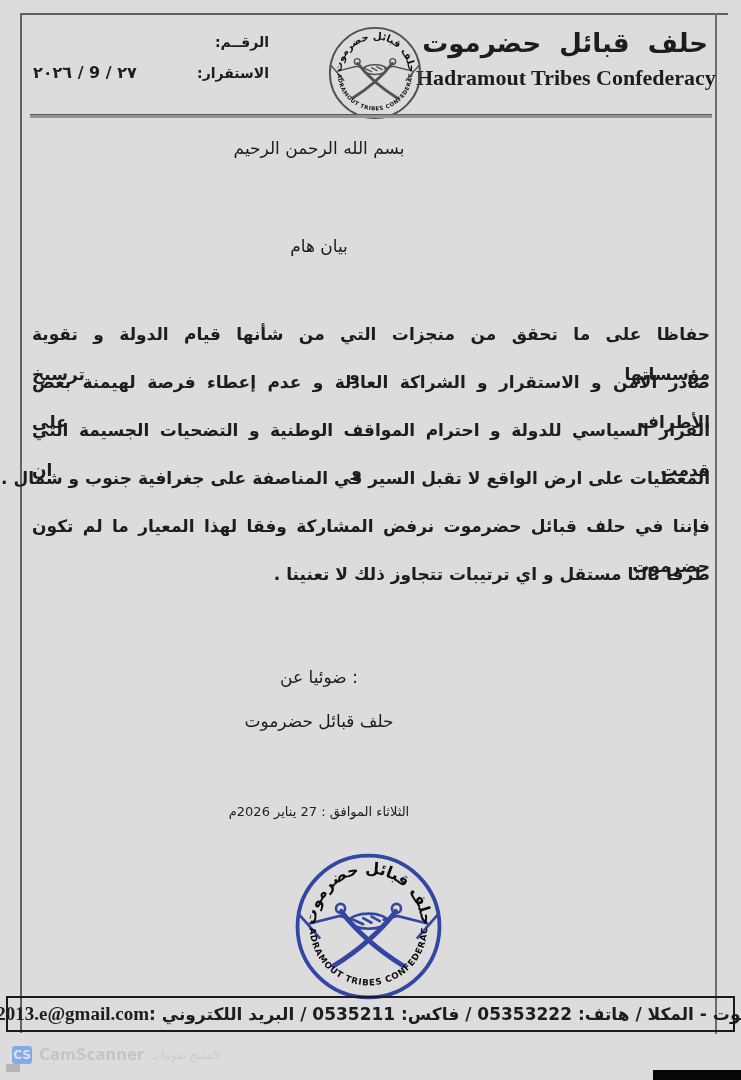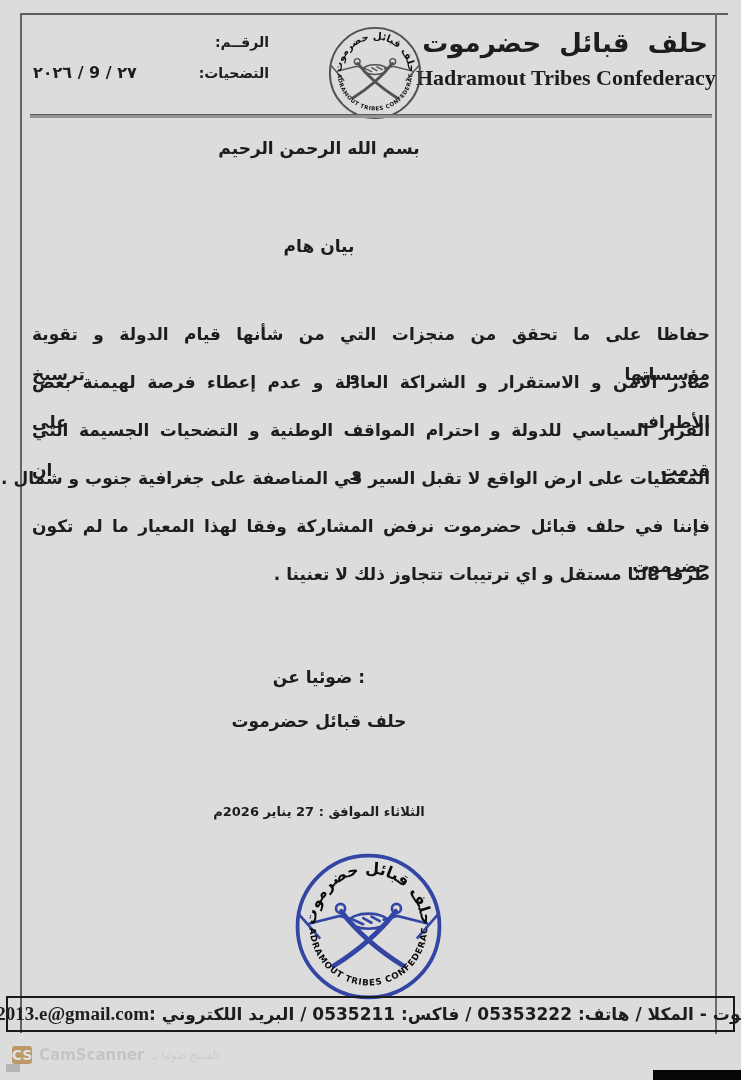--- a/index.html
+++ b/index.html
@@ -26,21 +26,21 @@
   .head-labels{position:absolute;left:33px;top:34px;width:236px;direction:rtl;}
   .label-row{display:flex;justify-content:space-between;align-items:baseline;margin-bottom:13px;}
   .label-txt{font-size:14px;font-weight:700;white-space:nowrap;}
   .label-val{font-size:16px;font-weight:700;white-space:nowrap;direction:rtl;}
   .seal{position:absolute;display:block;}
   .seal-gray{left:327px;top:25px;width:96px;height:96px;color:#474747;opacity:.92;}
   .stamp-blue{left:293px;top:851px;width:151px;height:151px;color:#2c3ea0;opacity:.95;}
   .divider{position:absolute;left:30px;top:114px;width:682px;height:3px;background:#949494;border-top:1px solid #5c5c5c;}
 
   
-  .center-line{position:absolute;left:0;width:638px;text-align:center;font-weight:700;}
+  .center-line{position:absolute;left:0;width:638px;text-align:center;font-weight:400;}
   .basmala{top:138px;font-size:17px;}
   .doc-title{top:236px;font-size:17px;letter-spacing:1px;}
   .issued-label{top:667px;font-size:17px;}
   .issued-value{top:711px;font-size:17px;}
   .date-line{top:804px;font-size:13px;direction:rtl;}
 
   
   .body-text{position:absolute;left:32px;top:314px;width:678px;direction:rtl;}
   .bline{display:block;height:48px;font-size:17px;font-weight:700;line-height:40px;text-align:right;white-space:nowrap;}
   .bline.jl{text-align:justify;text-align-last:justify;white-space:normal;word-spacing:2px;}
@@ -50,22 +50,22 @@
     position:absolute;left:6px;top:996px;width:725px;height:32px;
     border:2px solid #1a1a1a;
     display:flex;align-items:center;justify-content:center;
     direction:rtl;white-space:nowrap;
   }
   .footer-contact{font-size:17px;font-weight:700;}
   .footer-email{font-family:"Liberation Serif",serif;font-size:19px;font-weight:700;direction:ltr;unicode-bidi:embed;}
 
   
   .watermark{position:absolute;left:12px;top:1046px;display:flex;align-items:center;gap:7px;opacity:.55;}
-  .cs-badge{width:20px;height:18px;border-radius:3px;background:#a16207;color:#e8e8e8;
-    font-size:14px;font-weight:700;display:flex;align-items:center;justify-content:center;}
+  .cs-badge{width:20px;height:18px;border-radius:3px;background:#3b82f6;color:#e8e8e8;
+    font-size:12px;font-weight:700;display:flex;align-items:center;justify-content:center;}
   .cs-name{font-size:15px;font-weight:700;color:#b3b3b3;}
   .cs-ar{font-size:11px;color:#bcbcbc;direction:rtl;}
   .corner-smudge{position:absolute;left:6px;top:1064px;width:14px;height:8px;background:#9d9d9d;opacity:.6;}
   .black-bar{position:absolute;left:653px;top:1070px;width:88px;height:10px;background:#060606;}
 
   svg text{font-family:"DejaVu Sans",sans-serif;}
 </style>
 </head>
 <body>
 
@@ -107,21 +107,21 @@
       <textPath href="#botArcA" startOffset="50%" text-anchor="middle">HADRAMOUT TRIBES CONFEDERACY</textPath>
     </text>
   </svg>
 
   <div class="head-labels">
     <div class="label-row">
       <span class="label-txt">الرقــم:</span>
       <span class="label-val"></span>
     </div>
     <div class="label-row">
-      <span class="label-txt">التضحيات:</span>
+      <span class="label-txt">الاستقرار:</span>
       <span class="label-val">٢٧ / 9 / ٢٠٢٦</span>
     </div>
   </div>
 
   <div class="divider"></div>
 
   <div class="center-line basmala">بسم الله الرحمن الرحيم</div>
   <div class="center-line doc-title">بيان هام</div>
 
   <div class="body-text">

